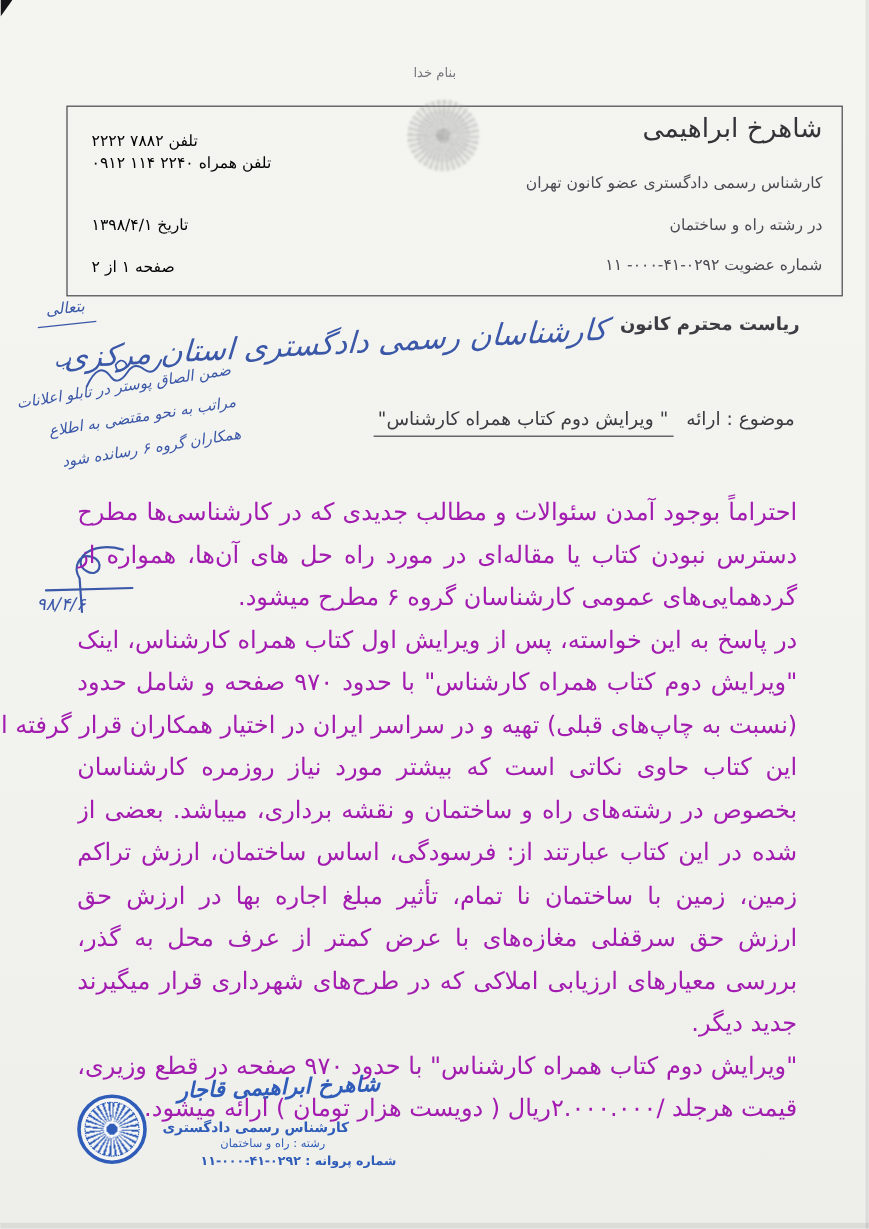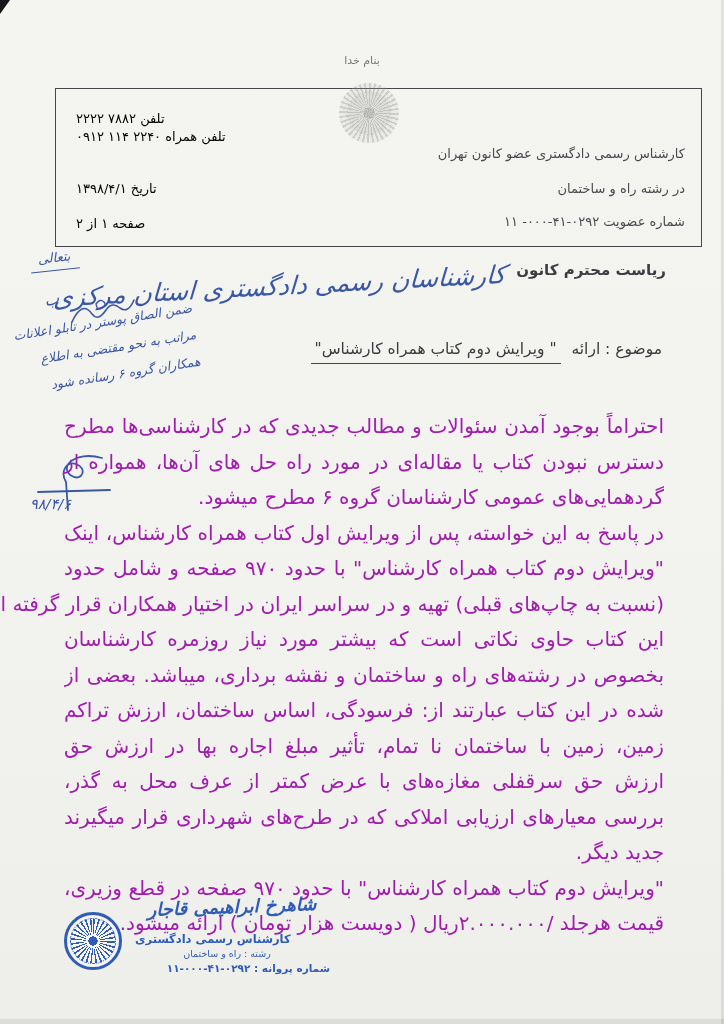--- a/index.html
+++ b/index.html
@@ -81,20 +81,21 @@
 <body>
 
 <div class="abs corner-mark"></div>
 <div class="abs edge-shade"></div>
 <div class="abs bottom-shade"></div>
 
 <div class="abs bismillah">بنام خدا</div>
 
 <div class="abs header-box">
   <div class="abs seal-watermark"></div>
+  <div class="abs h-name">شاهرخ ابراهیمی</div>
   <div class="abs h-sub h-sub1">کارشناس رسمی دادگستری عضو کانون تهران</div>
   <div class="abs h-sub h-sub2">در رشته راه و ساختمان</div>
   <div class="abs h-sub h-sub3">شماره عضویت ۰۲۹۲-۴۱-۰۰۰- ۱۱</div>
   <div class="abs h-left h-l1">تلفن ۷۸۸۲ ۲۲۲۲</div>
   <div class="abs h-left h-l2">تلفن همراه ۲۲۴۰ ۱۱۴ ۰۹۱۲</div>
   <div class="abs h-left h-l3">تاریخ ۱۳۹۸/۴/۱</div>
   <div class="abs h-left h-l4">صفحه ۱ از ۲</div>
 </div>
 
 <div class="abs addressee">

